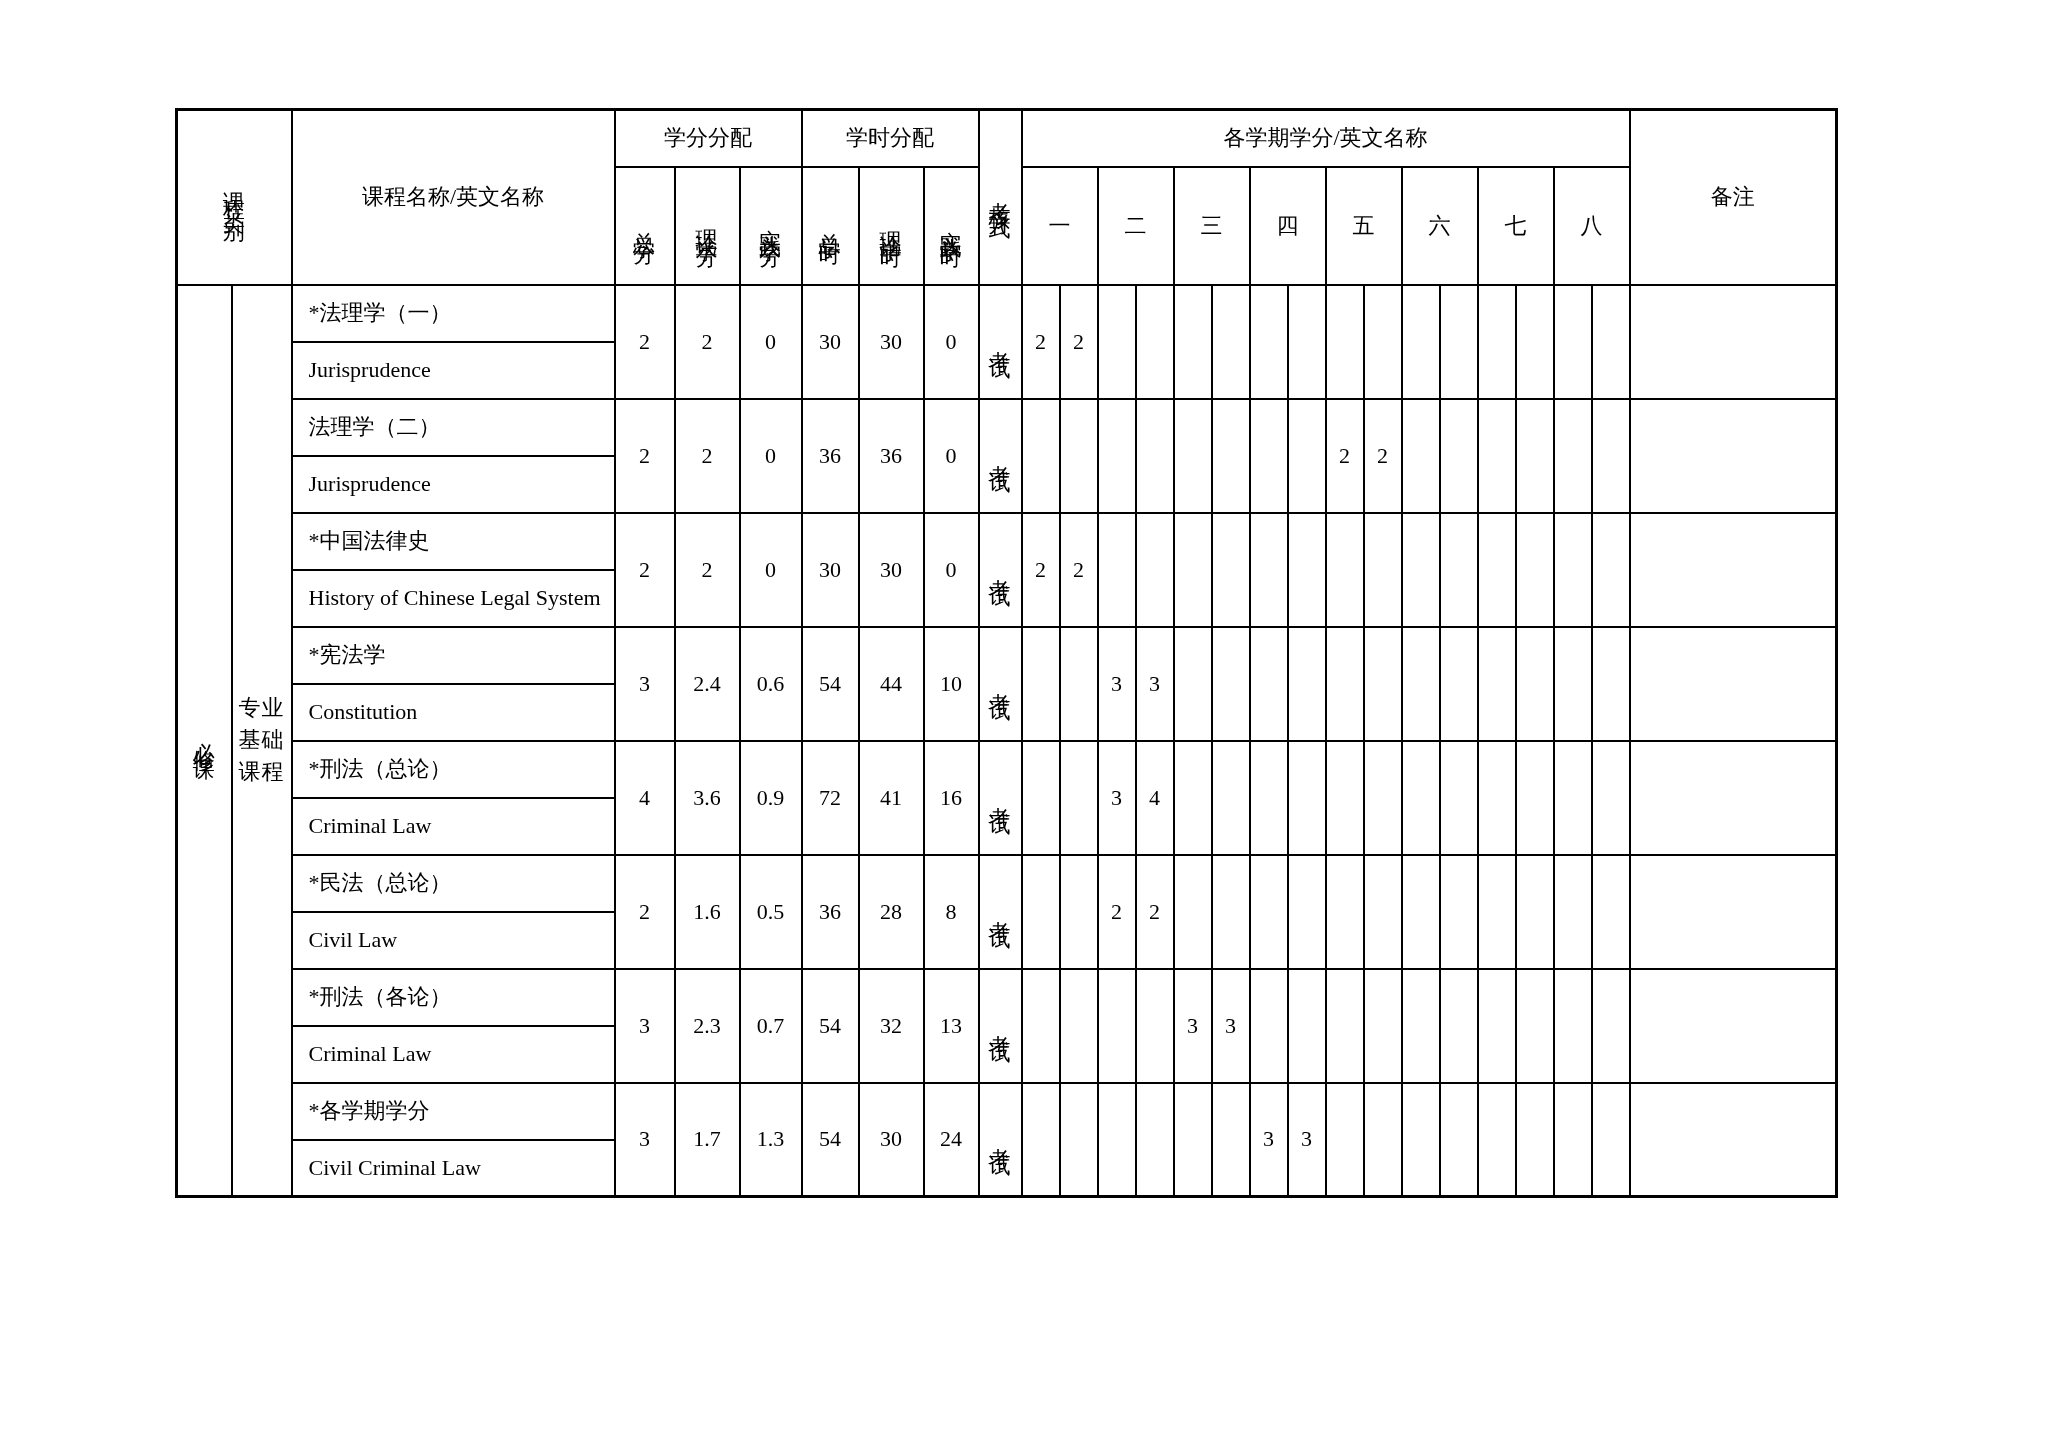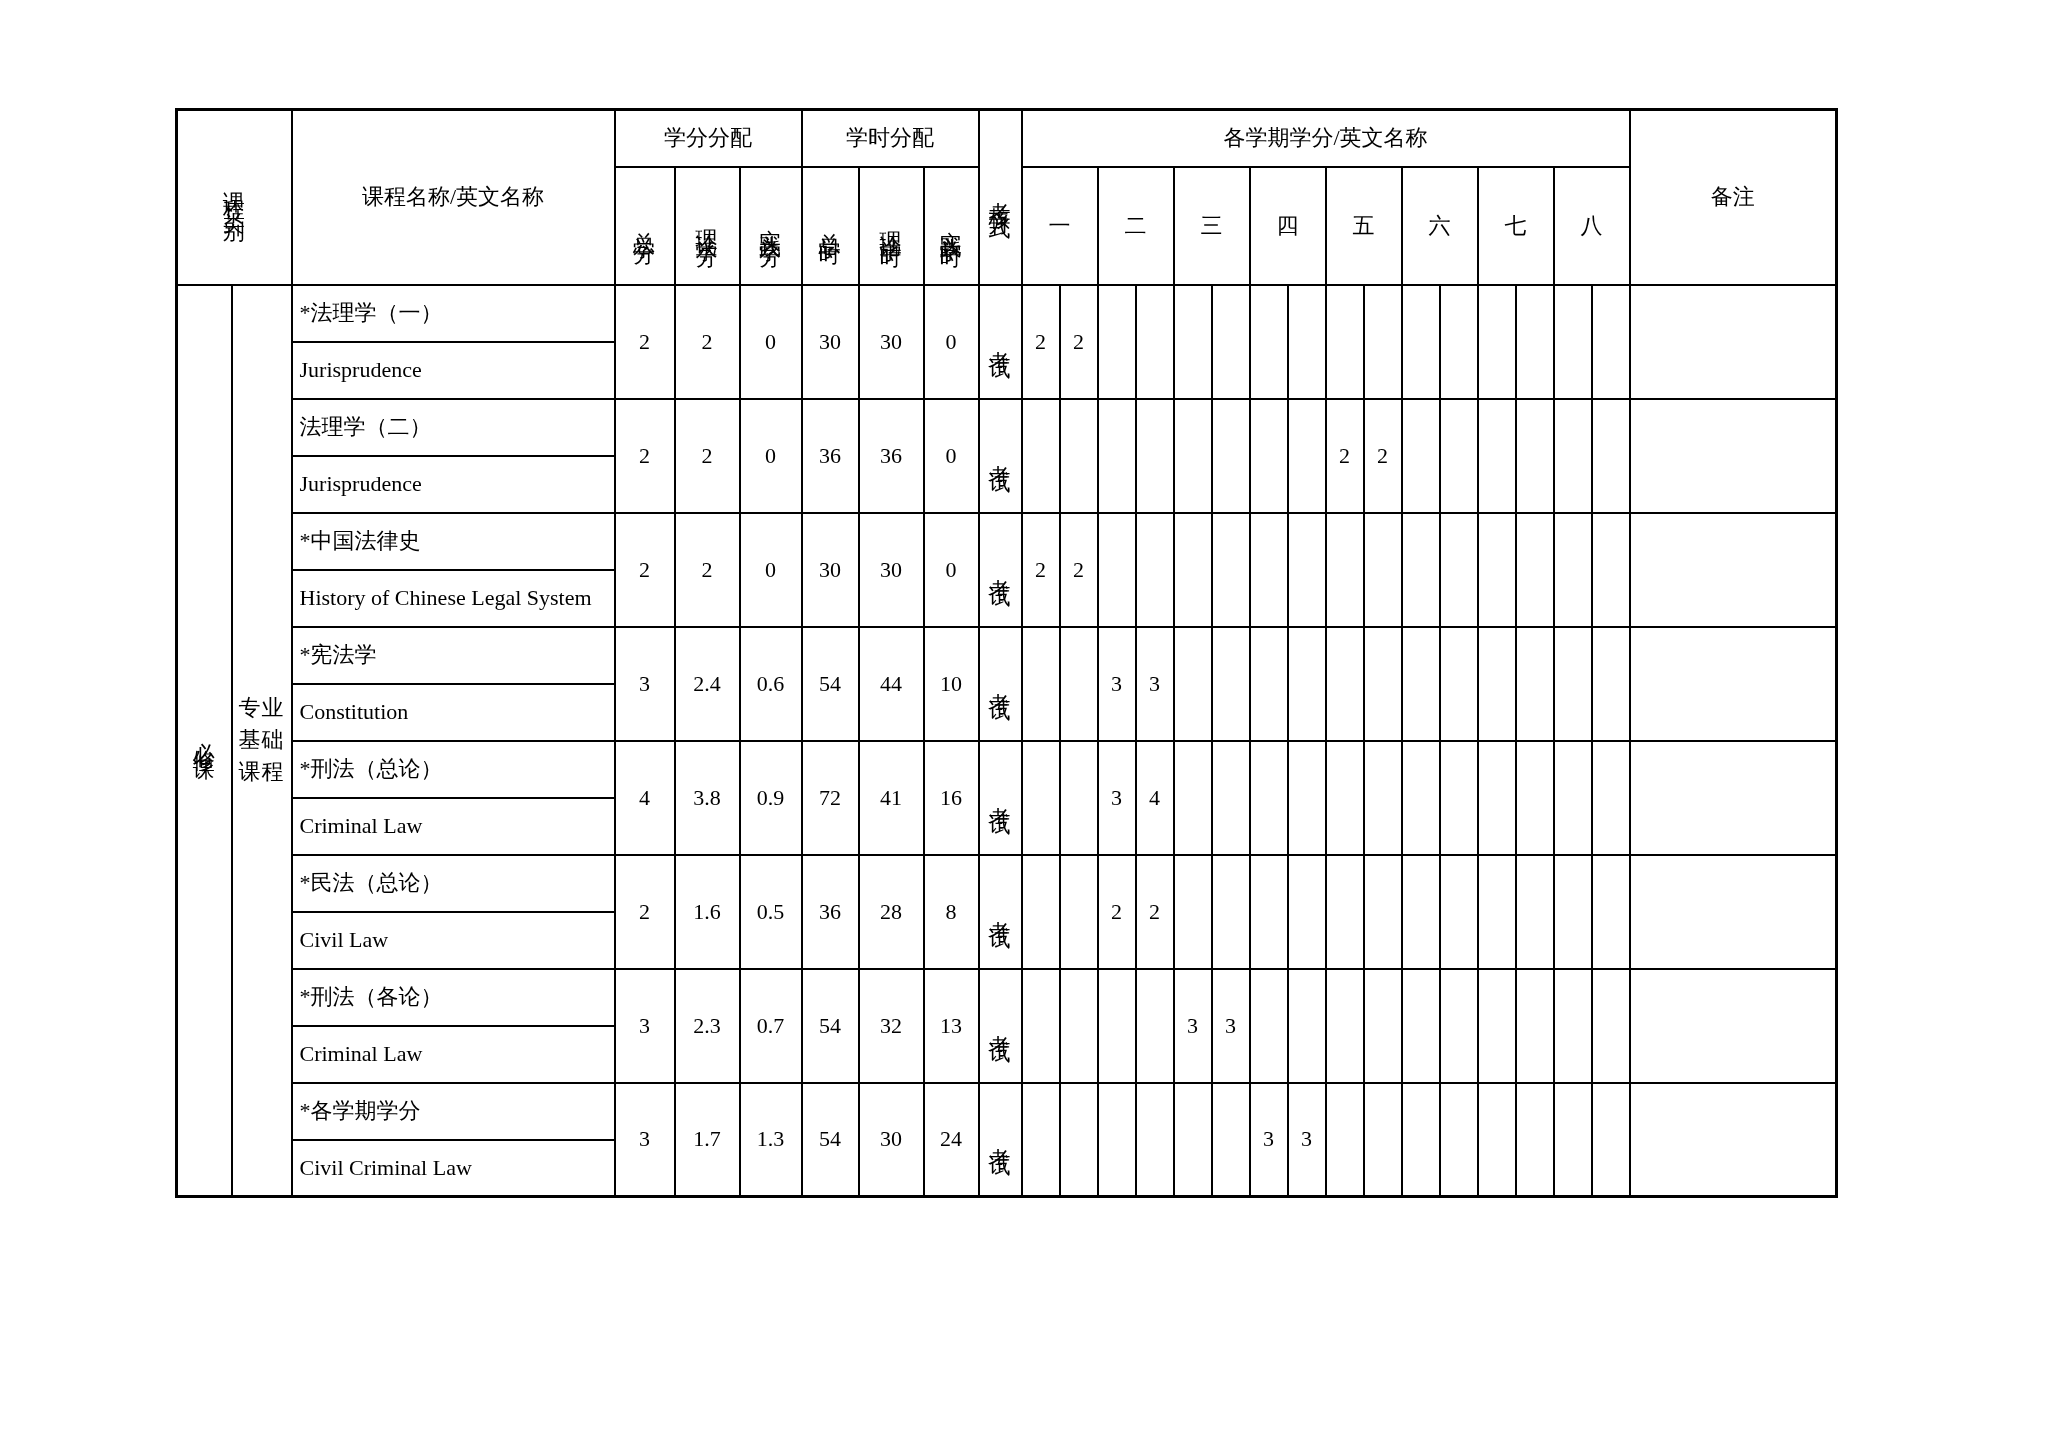--- a/index.html
+++ b/index.html
@@ -20,21 +20,21 @@
     text-align: center;
     vertical-align: middle;
     padding: 0;
     font-size: 22px;
     overflow: hidden;
   }
   tr.hdr-group { height: 57px; }
   tr.hdr-sub { height: 113px; }
   tr.body-sub { height: 57px; }
 
-  td.name-cell { text-align: left; padding-left: 7px; }
+  td.name-cell { text-align: left; padding-left: 16px; }
 
   
   .vtext {
     display: inline-block;
     writing-mode: vertical-rl;
     text-orientation: upright;
     line-height: 31px;
   }
   .v-cat   { height: 130px; letter-spacing: 10px; } 
   .v-cat1  { height: 92px;  letter-spacing: 8px;  } 
@@ -225,21 +225,21 @@
         <td rowspan="2"></td>
         <td rowspan="2"></td>
         <td rowspan="2"></td>
       </tr>
       <tr class="body-sub">
         <td class="name-cell">Constitution</td>
       </tr>
       <tr class="body-sub">
         <td class="name-cell">*刑法（总论）</td>
         <td rowspan="2">4</td>
-        <td rowspan="2">3.8</td>
+        <td rowspan="2">3.6</td>
         <td rowspan="2">0.9</td>
         <td rowspan="2">72</td>
         <td rowspan="2">41</td>
         <td rowspan="2">16</td>
         <td rowspan="2"><span class="vtext v-exam">考试</span></td>
         <td rowspan="2"></td>
         <td rowspan="2"></td>
         <td rowspan="2">3</td>
         <td rowspan="2">4</td>
         <td rowspan="2"></td>

